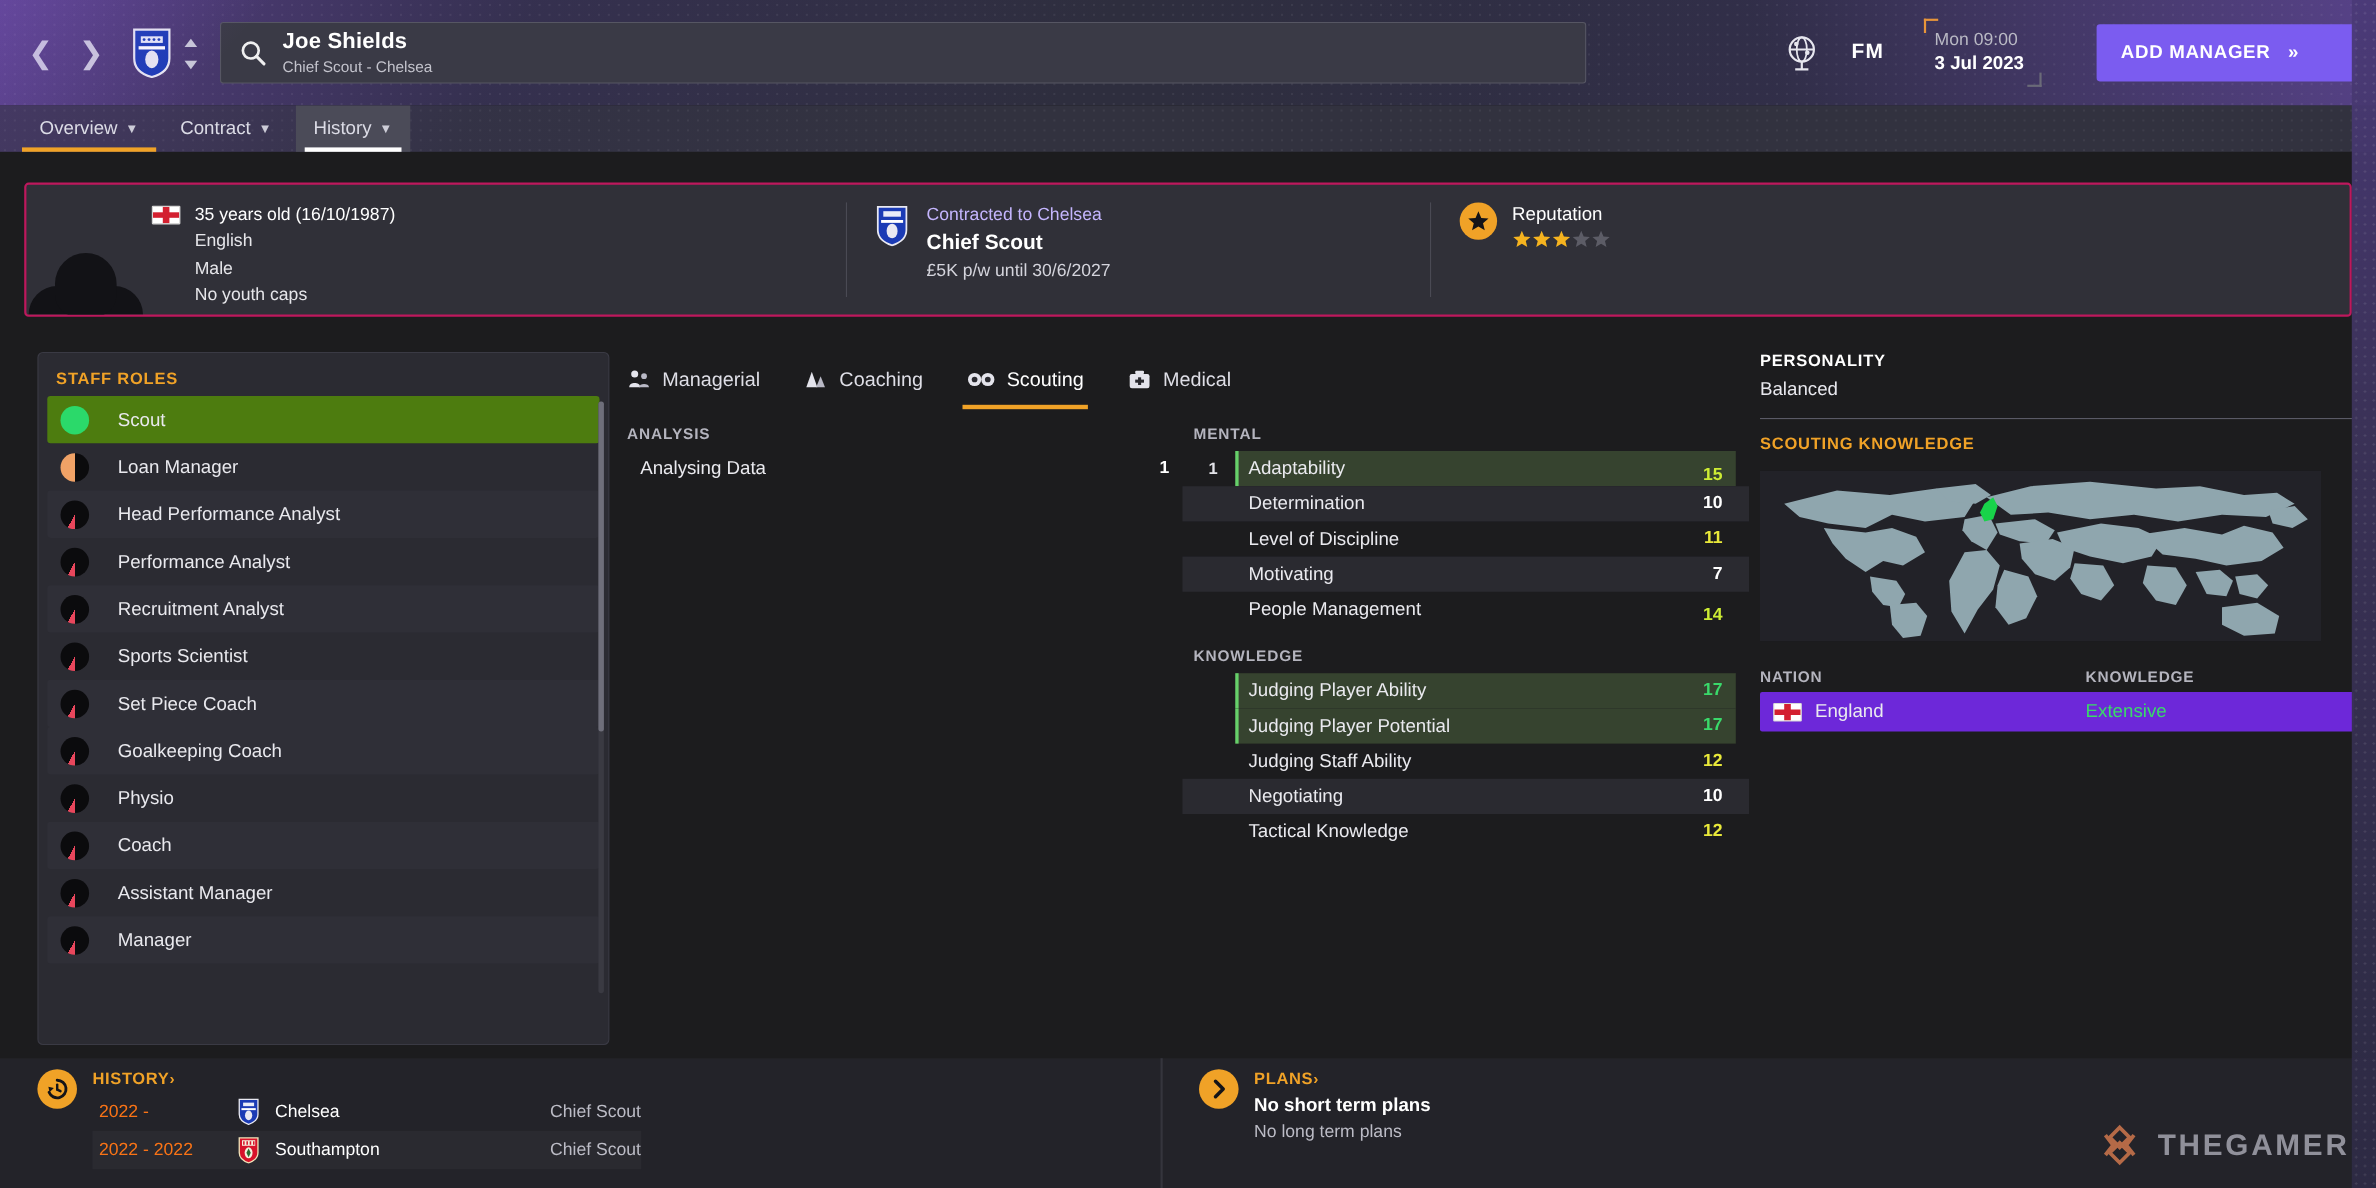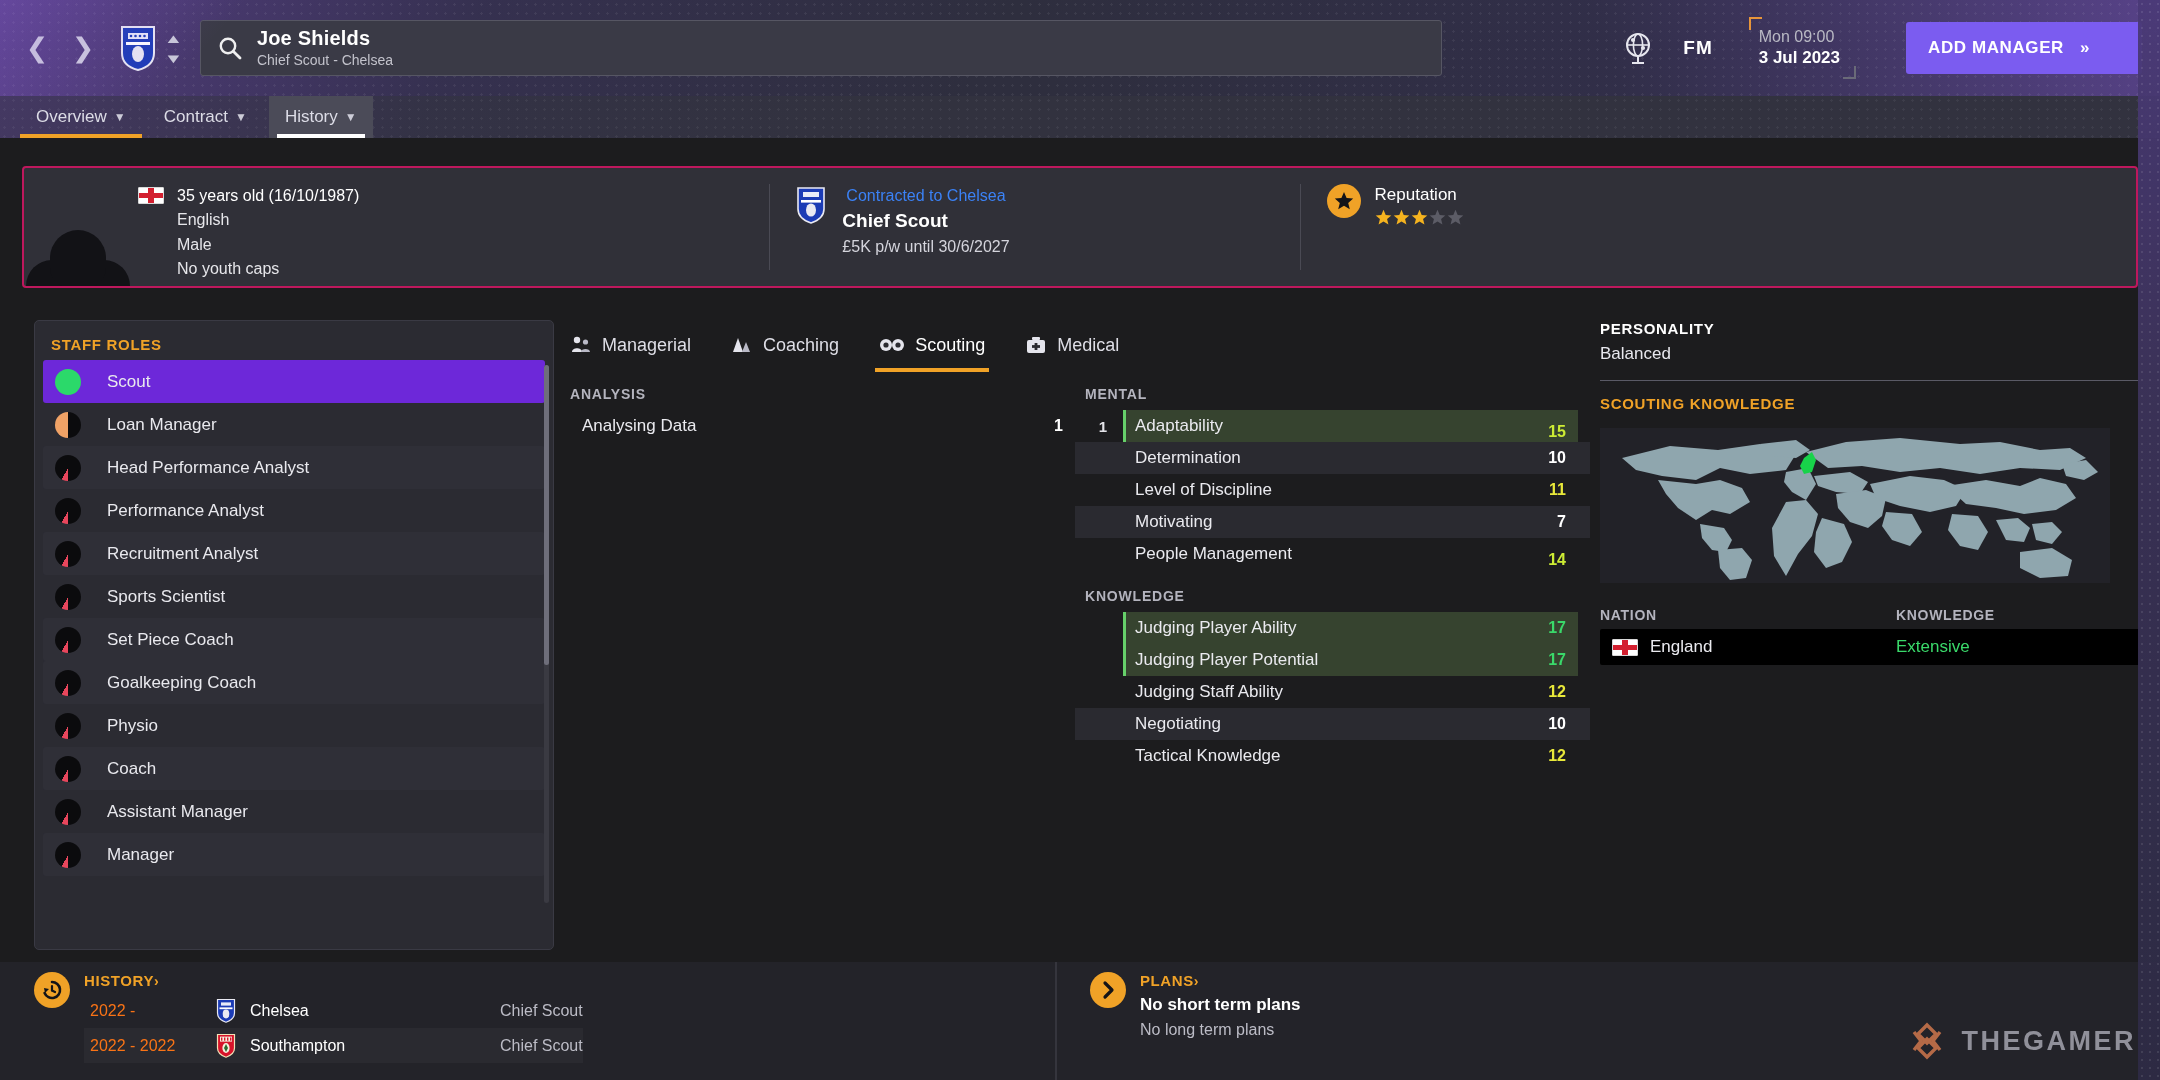--- a/index.html
+++ b/index.html
@@ -135,21 +135,21 @@
   .flagmini i{ position:absolute; background:#d32030; }
   .flagmini .v{ left:9px; top:0; width:6px; height:100%; }
   .flagmini .h{ top:5px; left:0; height:5px; width:100%; }
   .bio-lines div{ font-size:16px; color:#e6e6ea; line-height:1.52; }
   .bio-lines div:first-child{ color:#ffffff; }
 
   .vdiv{ width:1px; background:#4a4a54; margin:16px 0; }
 
   .contract{ display:flex; padding-left:26px; }
   .clubcrest{ width:30px; height:38px; margin-right:16px; margin-top:2px; flex:0 0 auto; }
-  .c-top{ font-size:16px; color:#3b82f6; line-height:1.45;text-align:center; }
+  .c-top{ font-size:16px; color:#c4b5fd; line-height:1.45; }
   .c-role{ font-size:19px; font-weight:bold; color:#ffffff; line-height:1.45; }
   .c-wage{ font-size:16px; color:#d4d4dc; line-height:1.45; }
 
   .repwrap{ display:flex; padding-left:26px; align-items:flex-start; }
   .repbadge{
     width:34px; height:34px; border-radius:50%; background:#f0a227;
     display:flex; align-items:center; justify-content:center; margin-right:14px; flex:0 0 auto;
   }
   .repbadge svg{ display:block; }
   .rep-label{ font-size:17px; color:#ffffff; line-height:1.3; }
@@ -164,21 +164,21 @@
   .sect-title{
     font-size:15px; font-weight:bold; letter-spacing:.7px; color:#f0a227;
     padding:15px 0 7px 16px;
   }
   .rolelist{ position:relative; padding:0 8px 0 8px; }
   .role{
     display:flex; align-items:center; height:43px; padding-left:12px;
     border-radius:3px; cursor:pointer;
   }
   .role.alt{ background:#2f2f37; }
-  .role.sel{ background:#6d28d9;text-align:right; }
+  .role.sel{ background:#4d7c0f;text-align:right; }
   .pie{ width:26px; height:26px; border-radius:50%; flex:0 0 auto; margin-right:26px; background:#0b0b0d; position:relative; }
   .rolename{ font-size:17px; color:#e9e9ee; }
   .lscroll{
     position:absolute; right:4px; top:44px; width:5px; height:538px;
     background:#3a3a42; border-radius:3px;
   }
   .lscroll i{ position:absolute; left:0; top:0; width:5px; height:300px; background:#6e6e7a; border-radius:3px; }
 
   .col-mid{ position:absolute; left:560px; top:326px; width:1030px; height:624px; }
   .attrtabs{ display:flex; align-items:flex-end; gap:40px; padding-left:10px; height:46px; }
@@ -218,21 +218,21 @@
 
   .col-right{ position:absolute; left:1600px; top:320px; width:540px; height:630px; }
   .rhead{ font-size:15px; font-weight:bold; letter-spacing:.7px; color:#ffffff; }
   .rval{ font-size:17px; color:#e8e8ee; margin-top:7px; }
   .rline{ height:1px; background:#5a5a66; margin:16px 0 14px 0; }
   .rhead.orange{ color:#f0a227; }
   .mapbox{ margin-top:16px; width:510px; height:155px; position:relative; }
   .mapbox svg{ display:block; width:510px; height:155px; }
   .tblhead{ display:flex; margin-top:24px; font-size:14px; font-weight:bold; letter-spacing:.7px; color:#b4b4be; }
   .tblhead .c1{ width:296px; }
-  .tblrow{ display:flex; align-items:center; height:36px; margin-top:6px; background:#000000; border-radius:2px; }
+  .tblrow{ display:flex; align-items:center; height:36px; margin-top:6px; background:#6d28d9; border-radius:2px; }
   .tblrow .c1{ width:296px; display:flex; align-items:center; padding-left:12px; }
   .tblrow .c1 span{ font-size:17px; color:#eaeaef; }
   .tblrow .c2{ font-size:17px; color:#3ad96a; }
 
   
   .bottom{ position:absolute; left:0; top:962px; width:2160px; height:118px; background:#232329; }
   .bot-sep{ position:absolute; left:1055px; top:962px; width:2px; height:118px; background:#35353d; }
   .bsec{ position:absolute; top:972px; display:flex; }
   .bsec.history{ left:34px; }
   .bsec.plans{ left:1090px; }

